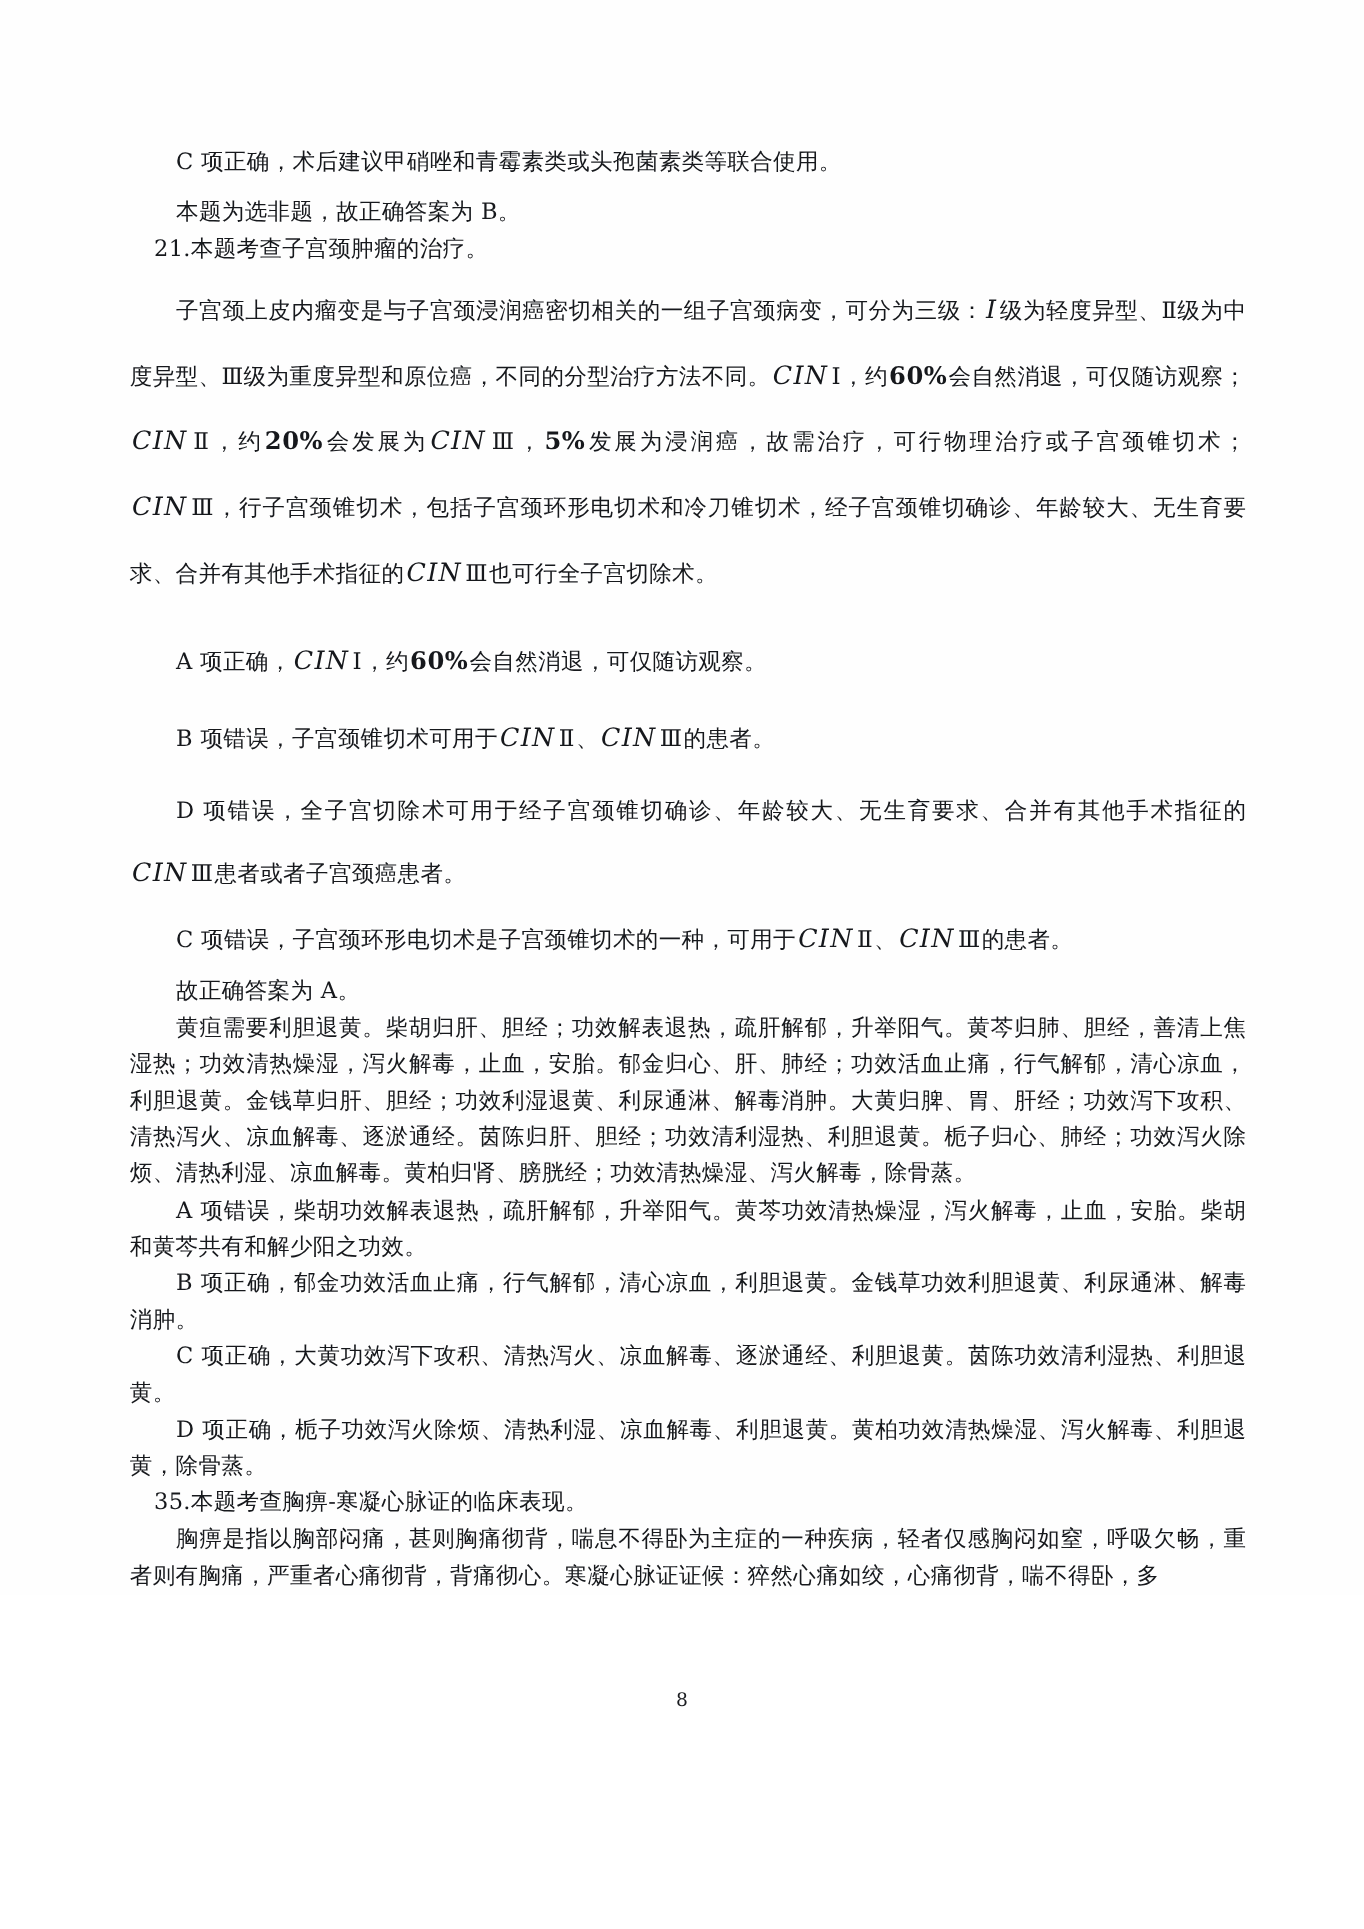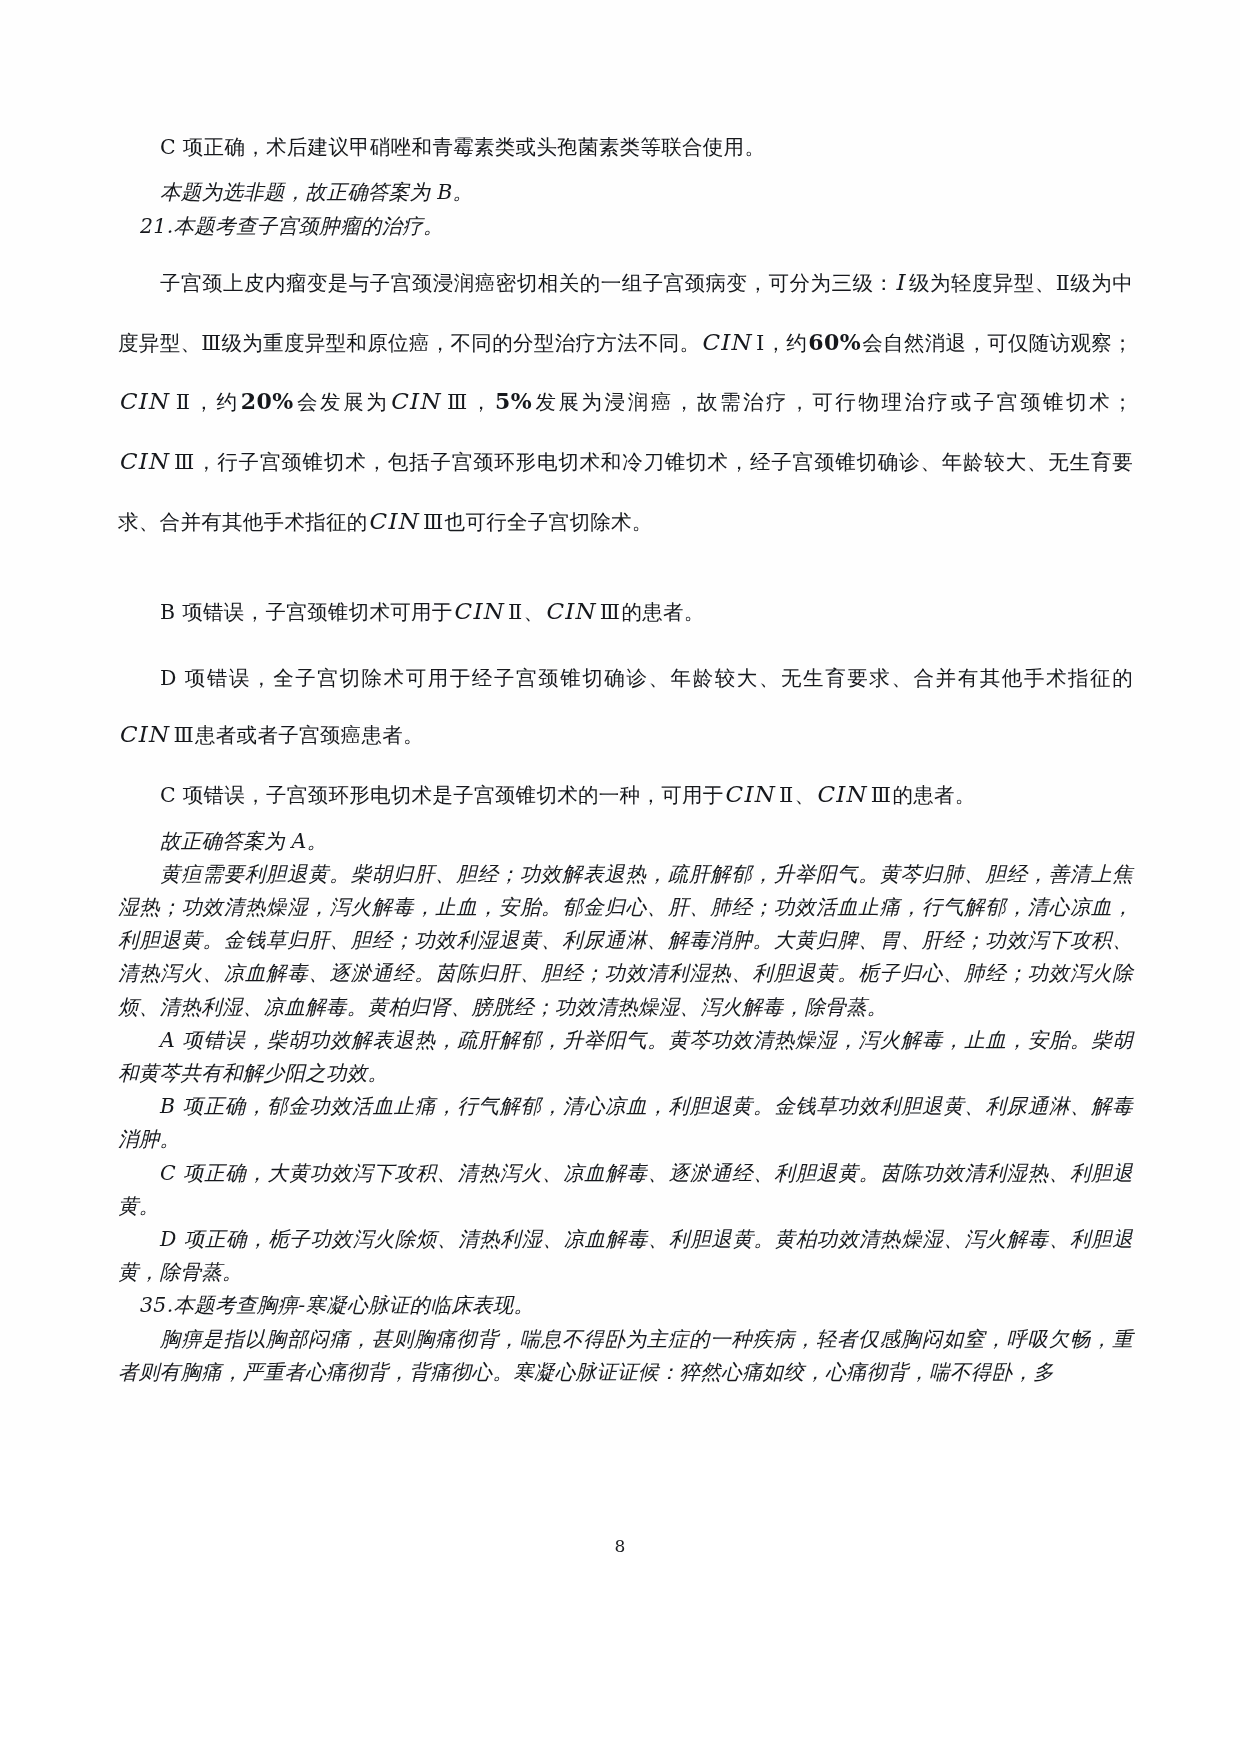--- a/index.html
+++ b/index.html
@@ -45,21 +45,20 @@
     margin: 0;
   }
   .loose-mid {
     line-height: 2.6;
     margin: 0;
   }
   
   .tight {
     line-height: 1.62;
     margin: 0;
-    font-style: italic;
   }
   .indent {
     text-indent: 42px;
   }
   .indent-sm {
     text-indent: 22px;
   }
   .gap-sm { height: 10px; }
   .gap-md { height: 20px; }
 
@@ -106,20 +105,21 @@
     <p class="line tight indent"><span>本题为选非题，故正确答案为 B。</span></p>
 
     <p class="line tight indent-sm"><span>21.本题考查子宫颈肿瘤的治疗。</span></p>
 
     <div class="gap-sm"></div>
 
     <p class="line loose-mid indent"><span>子宫颈上皮内瘤变是与子宫颈浸润癌密切相关的一组子宫颈病变，可分为三级：</span><span class="mathit">Ⅰ</span><span>级为轻度异型、Ⅱ级为中度异型、Ⅲ级为重度异型和原位癌，不同的分型治疗方法不同。</span><span class="mathit">CIN</span><span class="mathrm">Ⅰ</span><span>，约</span><span class="mathnum">60%</span><span>会自然消退，可仅随访观察；</span><span class="mathit">CIN</span><span class="mathrm">Ⅱ</span><span>，约</span><span class="mathnum">20%</span><span>会发展为</span><span class="mathit">CIN</span><span class="mathrm">Ⅲ</span><span>，</span><span class="mathnum">5%</span><span>发展为浸润癌，故需治疗，可行物理治疗或子宫颈锥切术；</span><span class="mathit">CIN</span><span class="mathrm">Ⅲ</span><span>，行子宫颈锥切术，包括子宫颈环形电切术和冷刀锥切术，经子宫颈锥切确诊、年龄较大、无生育要求、合并有其他手术指征的</span><span class="mathit">CIN</span><span class="mathrm">Ⅲ</span><span>也可行全子宫切除术。</span></p>
 
     <div class="gap-md"></div>
 
+    <p class="line loose-mid indent"><span>A 项正确，</span><span class="mathit">CIN</span><span class="mathrm">Ⅰ</span><span>，约</span><span class="mathnum">60%</span><span>会自然消退，可仅随访观察。</span></p>
 
     <div class="gap-sm"></div>
 
     <p class="line loose-mid indent"><span>B 项错误，子宫颈锥切术可用于</span><span class="mathit">CIN</span><span class="mathrm">Ⅱ</span><span>、</span><span class="mathit">CIN</span><span class="mathrm">Ⅲ</span><span>的患者。</span></p>
 
     <div class="gap-sm"></div>
 
     <p class="line loose-mid indent"><span>D 项错误，全子宫切除术可用于经子宫颈锥切确诊、年龄较大、无生育要求、合并有其他手术指征的</span><span class="mathit">CIN</span><span class="mathrm">Ⅲ</span><span>患者或者子宫颈癌患者。</span></p>
 
     <p class="line loose-mid indent"><span>C 项错误，子宫颈环形电切术是子宫颈锥切术的一种，可用于</span><span class="mathit">CIN</span><span class="mathrm">Ⅱ</span><span>、</span><span class="mathit">CIN</span><span class="mathrm">Ⅲ</span><span>的患者。</span></p>

